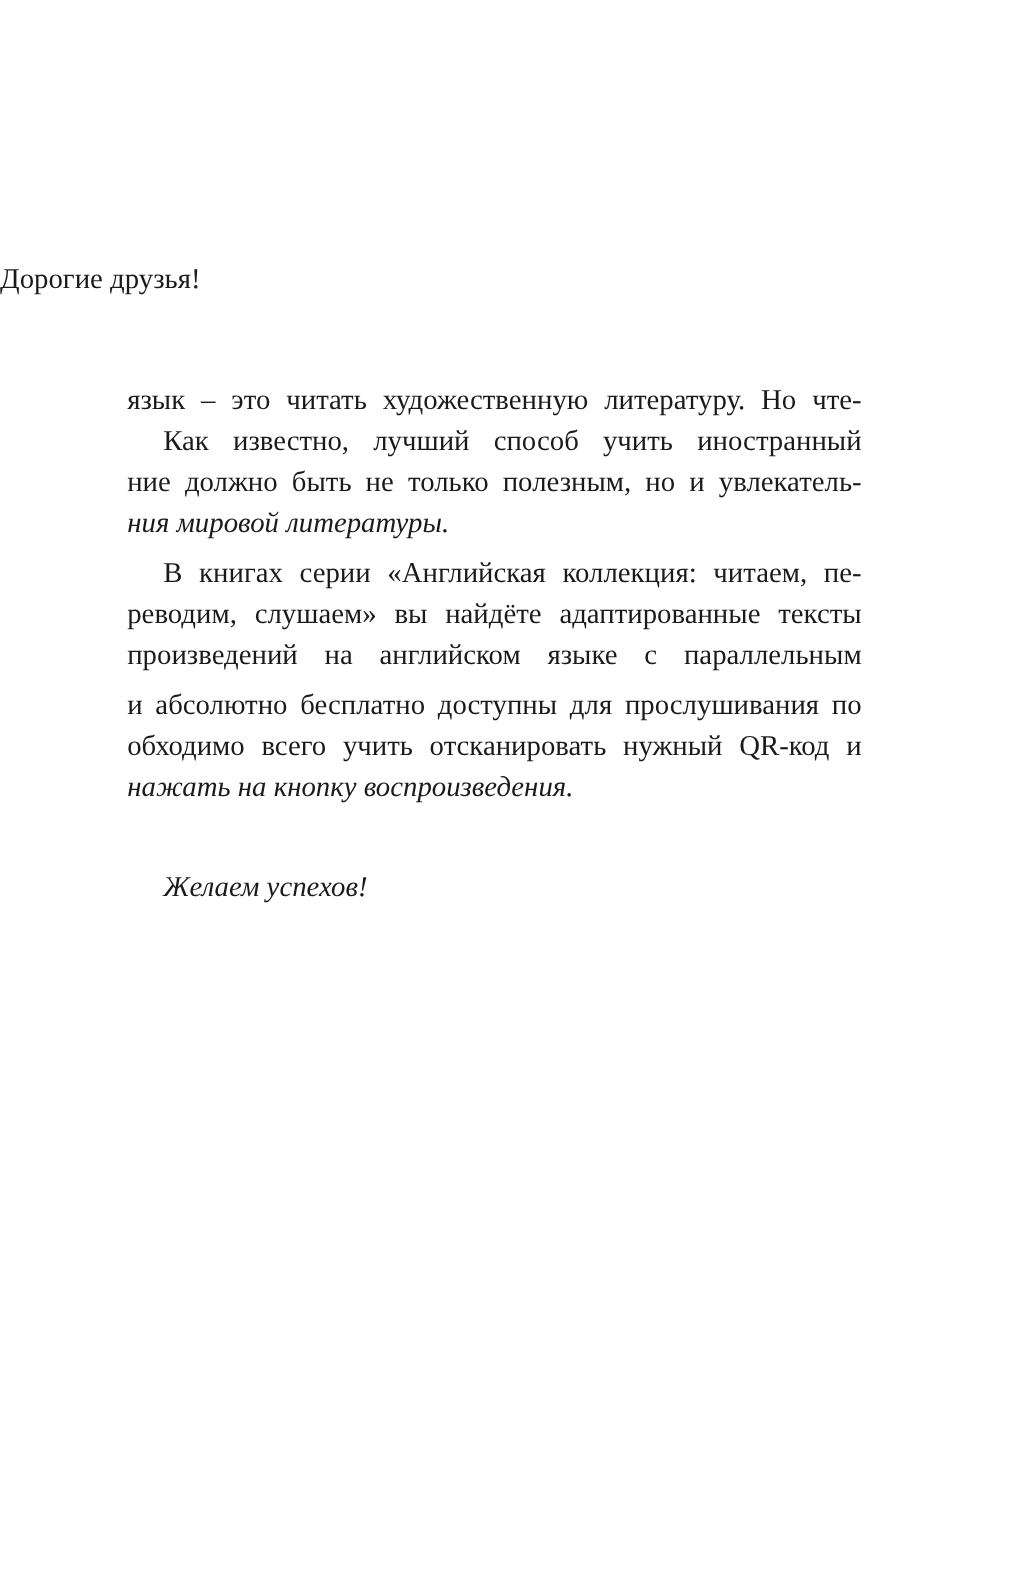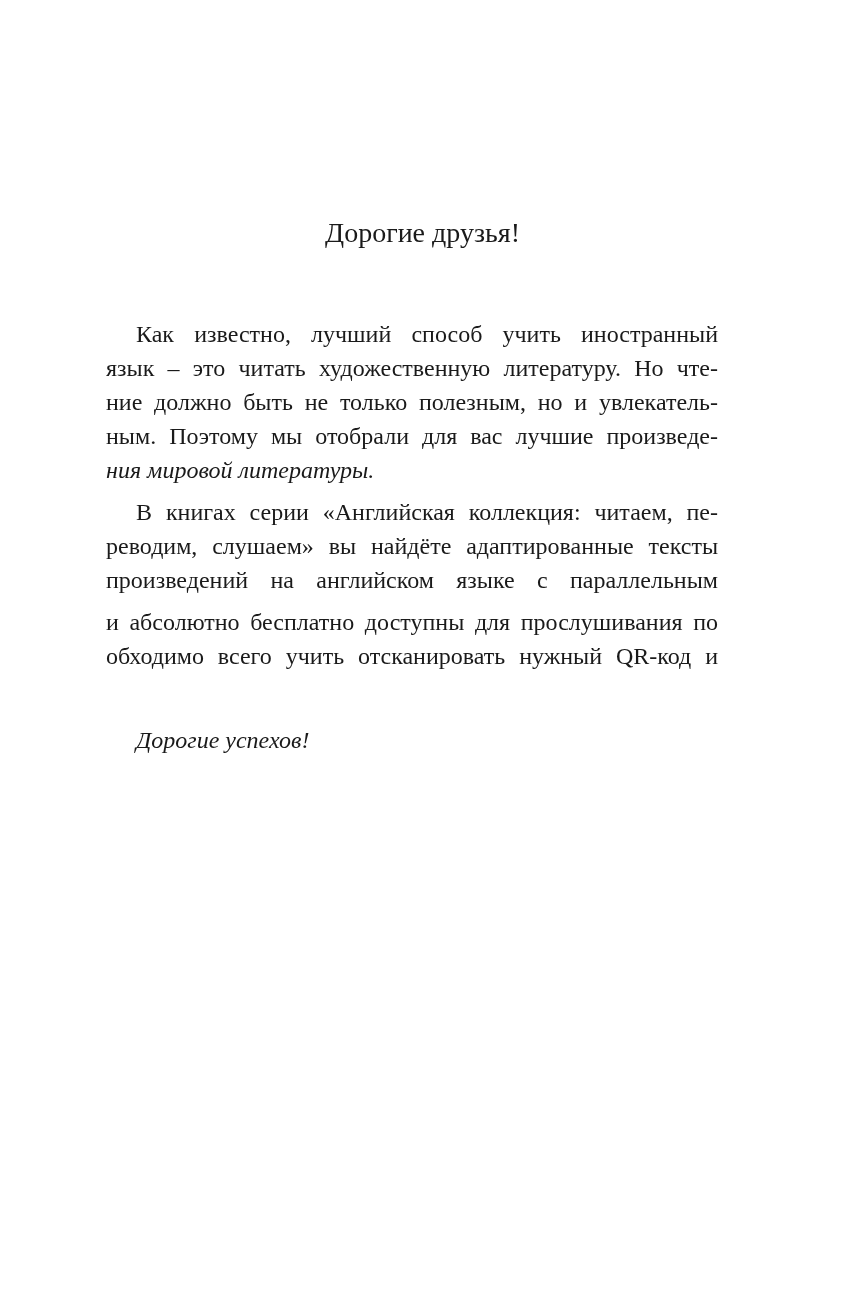--- a/index.html
+++ b/index.html
@@ -1,45 +1,45 @@
 <!DOCTYPE html>
 <html><head>
 <meta charset="utf-8">
 <style>
   html, body { margin:0; padding:0; background:#fff; }
   body { width:845px; height:1312px; position:relative; overflow:hidden;
          font-family:"Liberation Serif","DejaVu Serif",serif; color:#1a1a1a; }
-  .title { position:absolute; top:216px; left:0; width:845px; text-align:center;
-           font-size:28px; line-height:34px;font-family:Liberation Serif, serif; }
+  .title { position:absolute; top:216px; left:0; width:845px; text-align:left;
+           font-size:24px; line-height:34px;font-family:Liberation Serif, serif; }
   .body { position:absolute; top:317px; left:106px; width:612px; font-size:24px; line-height:34px; }
   .line { display:block; white-space:nowrap; text-align:justify; text-align-last:justify; height:34px; }
   .line.last { text-align-last:left;font-style:italic; }
   .line.indent { padding-left:30px; }
   .gap { height:8px; }
   .biggap { height:50px; }
 </style>
 </head>
 <body>
 
 <div class="title">Дорогие друзья!</div>
 
 <div class="body">
   <div>
+    <span class="line">язык – это читать художественную литературу. Но чте-</span>
     <span class="line indent">Как известно, лучший способ учить иностранный</span>
-    <span class="line">язык – это читать художественную литературу. Но чте-</span>
     <span class="line">ние должно быть не только полезным, но и увлекатель-</span>
-    <span class="line">ным. Поэтому мы отобрали для вас лучшие произведе-</span>
     <span class="line last">ния мировой литературы.</span>
   </div>
   <div class="gap"></div>
   <div>
     <span class="line indent">В книгах серии «Английская коллекция: читаем, пе-</span>
     <span class="line">реводим, слушаем» вы найдёте адаптированные тексты</span>
     <span class="line">произведений на английском языке с параллельным</span>
   </div>
   <div class="gap"></div>
   <div>
     <span class="line">и абсолютно бесплатно доступны для прослушивания по</span>
     <span class="line">обходимо всего учить отсканировать нужный QR-код и</span>
+    <span class="line last">нажать на кнопку воспроизведения.</span>
   </div>
   <div class="biggap"></div>
-  <div class="line last indent">Дорогие успехов!</div>
+  <div class="line last indent">Желаем успехов!</div>
 </div>
 
 </body></html>

